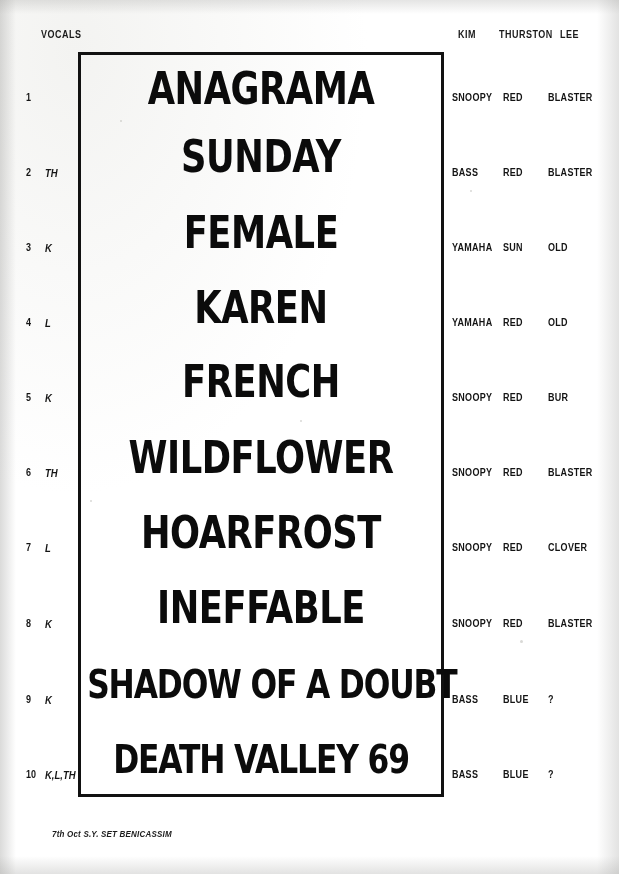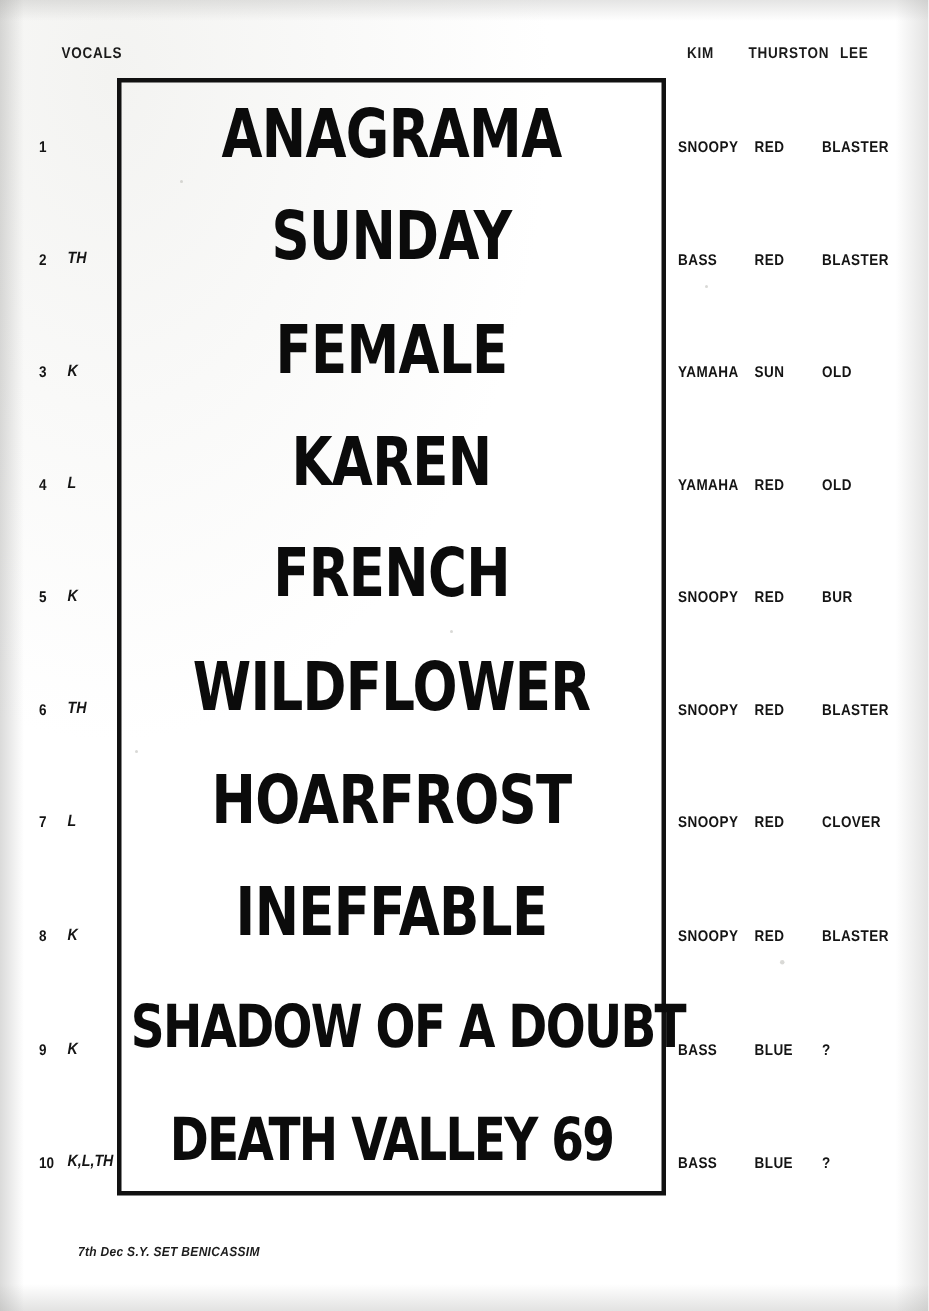--- a/index.html
+++ b/index.html
@@ -242,13 +242,13 @@
 <div class="col-thurston" style="top:695px;">BLUE</div>
 <div class="col-lee" style="top:695px;">?</div>
 
 <div class="idx" style="top:770px;">10</div>
 <div class="voc" style="top:769px;">K,L,TH</div>
 <div class="song-title long" style="top:740px;">DEATH VALLEY 69</div>
 <div class="col-kim" style="top:770px;">BASS</div>
 <div class="col-thurston" style="top:770px;">BLUE</div>
 <div class="col-lee" style="top:770px;">?</div>
 
-<div class="footnote">7th Dec S.Y. SET BENICASSIM</div>
+<div class="footnote">7th Oct S.Y. SET BENICASSIM</div>
 
 </body></html>

